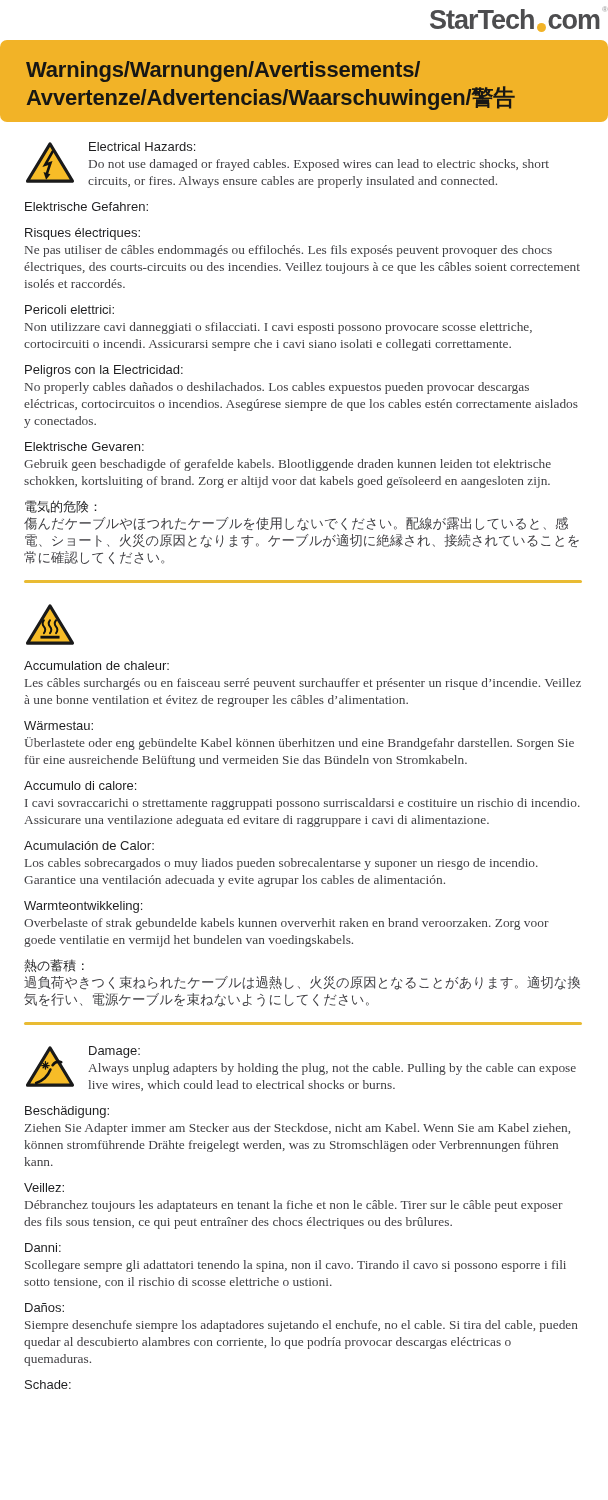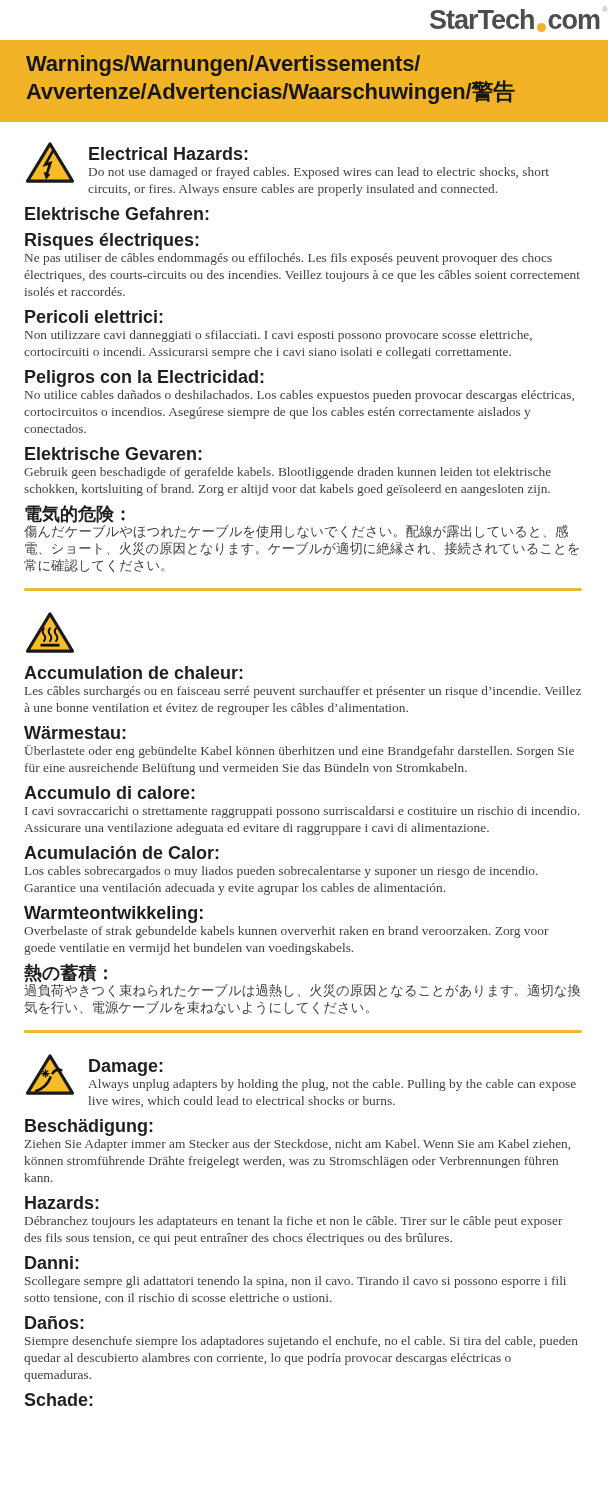--- a/index.html
+++ b/index.html
@@ -19,31 +19,31 @@
   }
   .page{width:608px;height:1500px;background:#fff;}
 
   
   .logo-bar{height:40px;display:flex;justify-content:flex-end;align-items:center;}
   .logo{display:flex;align-items:baseline;font-weight:bold;font-size:27px;letter-spacing:-1px;color:var(--logo_gray);}
   .logo .dot{width:9px;height:9px;border-radius:50%;background:var(--brand_yellow);margin:0 2px;align-self:flex-end;margin-bottom:4px;}
   .logo .reg{font-size:8px;color:#a8a8a8;align-self:flex-start;margin-left:2px;letter-spacing:0;}
 
   
-  .banner{background:var(--brand_yellow);padding:10px 20px 13px 26px;height:82px;}
+  .banner{background:var(--brand_yellow);padding:16px 20px 13px 26px;height:82px;border-radius:7px;}
   .banner div{font-size:22px;font-weight:bold;color:#171715;line-height:28px;letter-spacing:-0.2px;white-space:nowrap;}
 
   
   .content{padding:16px 26px 0 24px;}
   .section-lead{display:flex;margin-bottom:9px;}
   .icon-wrap{flex:0 0 52px;width:52px;margin-right:12px;padding-top:1px;}
   .icon-wrap svg{width:52px;height:47px;display:block;}
   .lead-text{flex:1;}
   .block{margin-bottom:9px;}
-  .block-title{font-size:18px;font-weight:bold;color:var(--title_color);line-height:17px;margin-top:8px;}
+  .block-title{font-size:13px;font-weight:normal;color:var(--title_color);line-height:17px;}
   .block-body{font-size:13.4px;color:var(--body_color);line-height:17px;font-family:Liberation Serif, serif;}
   .divider{height:3px;background:var(--divider_yellow);border-radius:2px;margin:14px 0 17px 0;}
 </style>
 </head>
 <body>
 
 <div class="page">
 
   <div class="logo-bar">
     <div class="logo">
@@ -81,21 +81,21 @@
       <div class="block">
         <div class="block-title">Risques électriques:</div>
         <div class="block-body">Ne pas utiliser de câbles endommagés ou effilochés. Les fils exposés peuvent provoquer des chocs électriques, des courts-circuits ou des incendies. Veillez toujours à ce que les câbles soient correctement isolés et raccordés.</div>
       </div>
       <div class="block">
         <div class="block-title">Pericoli elettrici:</div>
         <div class="block-body">Non utilizzare cavi danneggiati o sfilacciati. I cavi esposti possono provocare scosse elettriche, cortocircuiti o incendi. Assicurarsi sempre che i cavi siano isolati e collegati correttamente.</div>
       </div>
       <div class="block">
         <div class="block-title">Peligros con la Electricidad:</div>
-        <div class="block-body">No utilice cables dañados o deshilachados. Los cables expuestos pueden provocar descargas eléctricas, cortocircuitos o incendios. Asegúrese siempre de que los cables estén correctamente aislados y conectados.</div>
+        <div class="block-body">No properly cables dañados o deshilachados. Los cables expuestos pueden provocar descargas eléctricas, cortocircuitos o incendios. Asegúrese siempre de que los cables estén correctamente aislados y conectados.</div>
       </div>
       <div class="block">
         <div class="block-title">Elektrische Gevaren:</div>
         <div class="block-body">Gebruik geen beschadigde of gerafelde kabels. Blootliggende draden kunnen leiden tot elektrische schokken, kortsluiting of brand. Zorg er altijd voor dat kabels goed geïsoleerd en aangesloten zijn.</div>
       </div>
       <div class="block">
         <div class="block-title">電気的危険：</div>
         <div class="block-body">傷んだケーブルやほつれたケーブルを使用しないでください。配線が露出していると、感電、ショート、火災の原因となります。ケーブルが適切に絶縁され、接続されていることを常に確認してください。</div>
       </div>
     </div>
@@ -155,21 +155,21 @@
         <div class="lead-text">
           <div class="block-title">Damage:</div>
           <div class="block-body">Always unplug adapters by holding the plug, not the cable. Pulling by the cable can expose live wires, which could lead to electrical shocks or burns.</div>
         </div>
       </div>
       <div class="block">
         <div class="block-title">Beschädigung:</div>
         <div class="block-body">Ziehen Sie Adapter immer am Stecker aus der Steckdose, nicht am Kabel. Wenn Sie am Kabel ziehen, können stromführende Drähte freigelegt werden, was zu Stromschlägen oder Verbrennungen führen kann.</div>
       </div>
       <div class="block">
-        <div class="block-title">Hazards:</div>
+        <div class="block-title">Veillez:</div>
         <div class="block-body">Débranchez toujours les adaptateurs en tenant la fiche et non le câble. Tirer sur le câble peut exposer des fils sous tension, ce qui peut entraîner des chocs électriques ou des brûlures.</div>
       </div>
       <div class="block">
         <div class="block-title">Danni:</div>
         <div class="block-body">Scollegare sempre gli adattatori tenendo la spina, non il cavo. Tirando il cavo si possono esporre i fili sotto tensione, con il rischio di scosse elettriche o ustioni.</div>
       </div>
       <div class="block">
         <div class="block-title">Daños:</div>
         <div class="block-body">Siempre desenchufe siempre los adaptadores sujetando el enchufe, no el cable. Si tira del cable, pueden quedar al descubierto alambres con corriente, lo que podría provocar descargas eléctricas o quemaduras.</div>
       </div>

